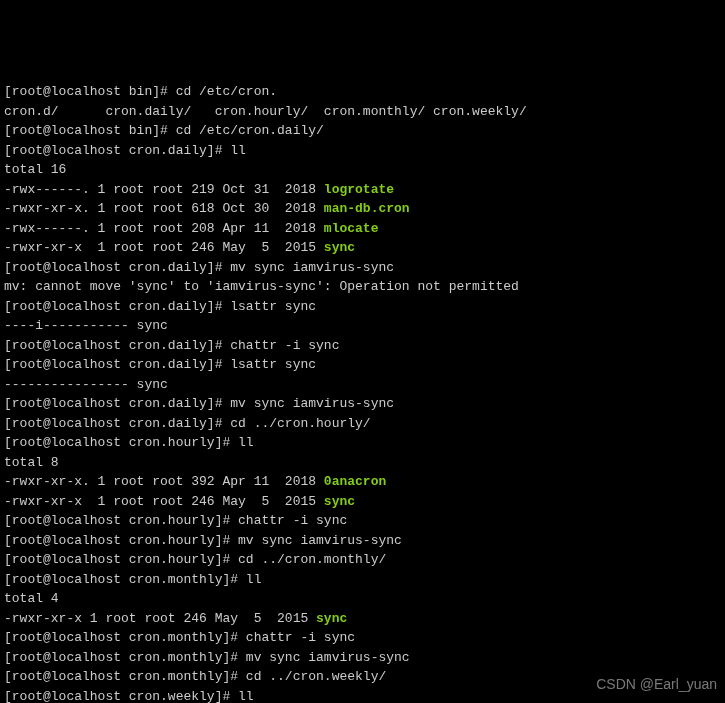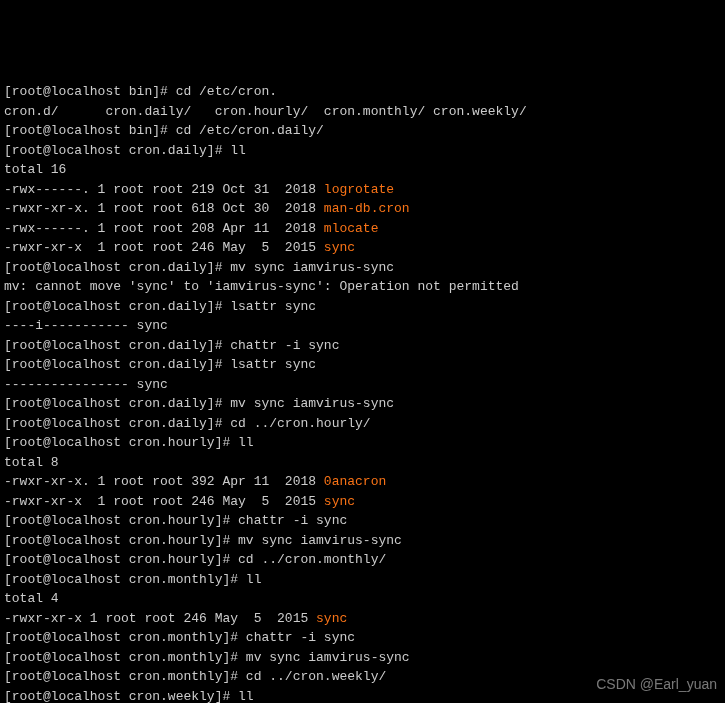--- a/index.html
+++ b/index.html
@@ -10,21 +10,21 @@
       font-size: 13px;
       line-height: 1.5;
       padding: 4px;
       width: 725px;
       height: 703px;
       overflow: hidden;
       position: relative;
       white-space: pre;
     }
     .line { white-space: pre; }
-    .green { color: #f97316; font-weight: normal; }
+    .green { color: #84cc16; font-weight: bold; }
     .watermark {
       position: absolute;
       bottom: 8px;
       right: 8px;
       color: rgba(200,200,200,0.6);
       font-family: sans-serif;
       font-size: 14px;
       text-align: center;
     }
   </style>

